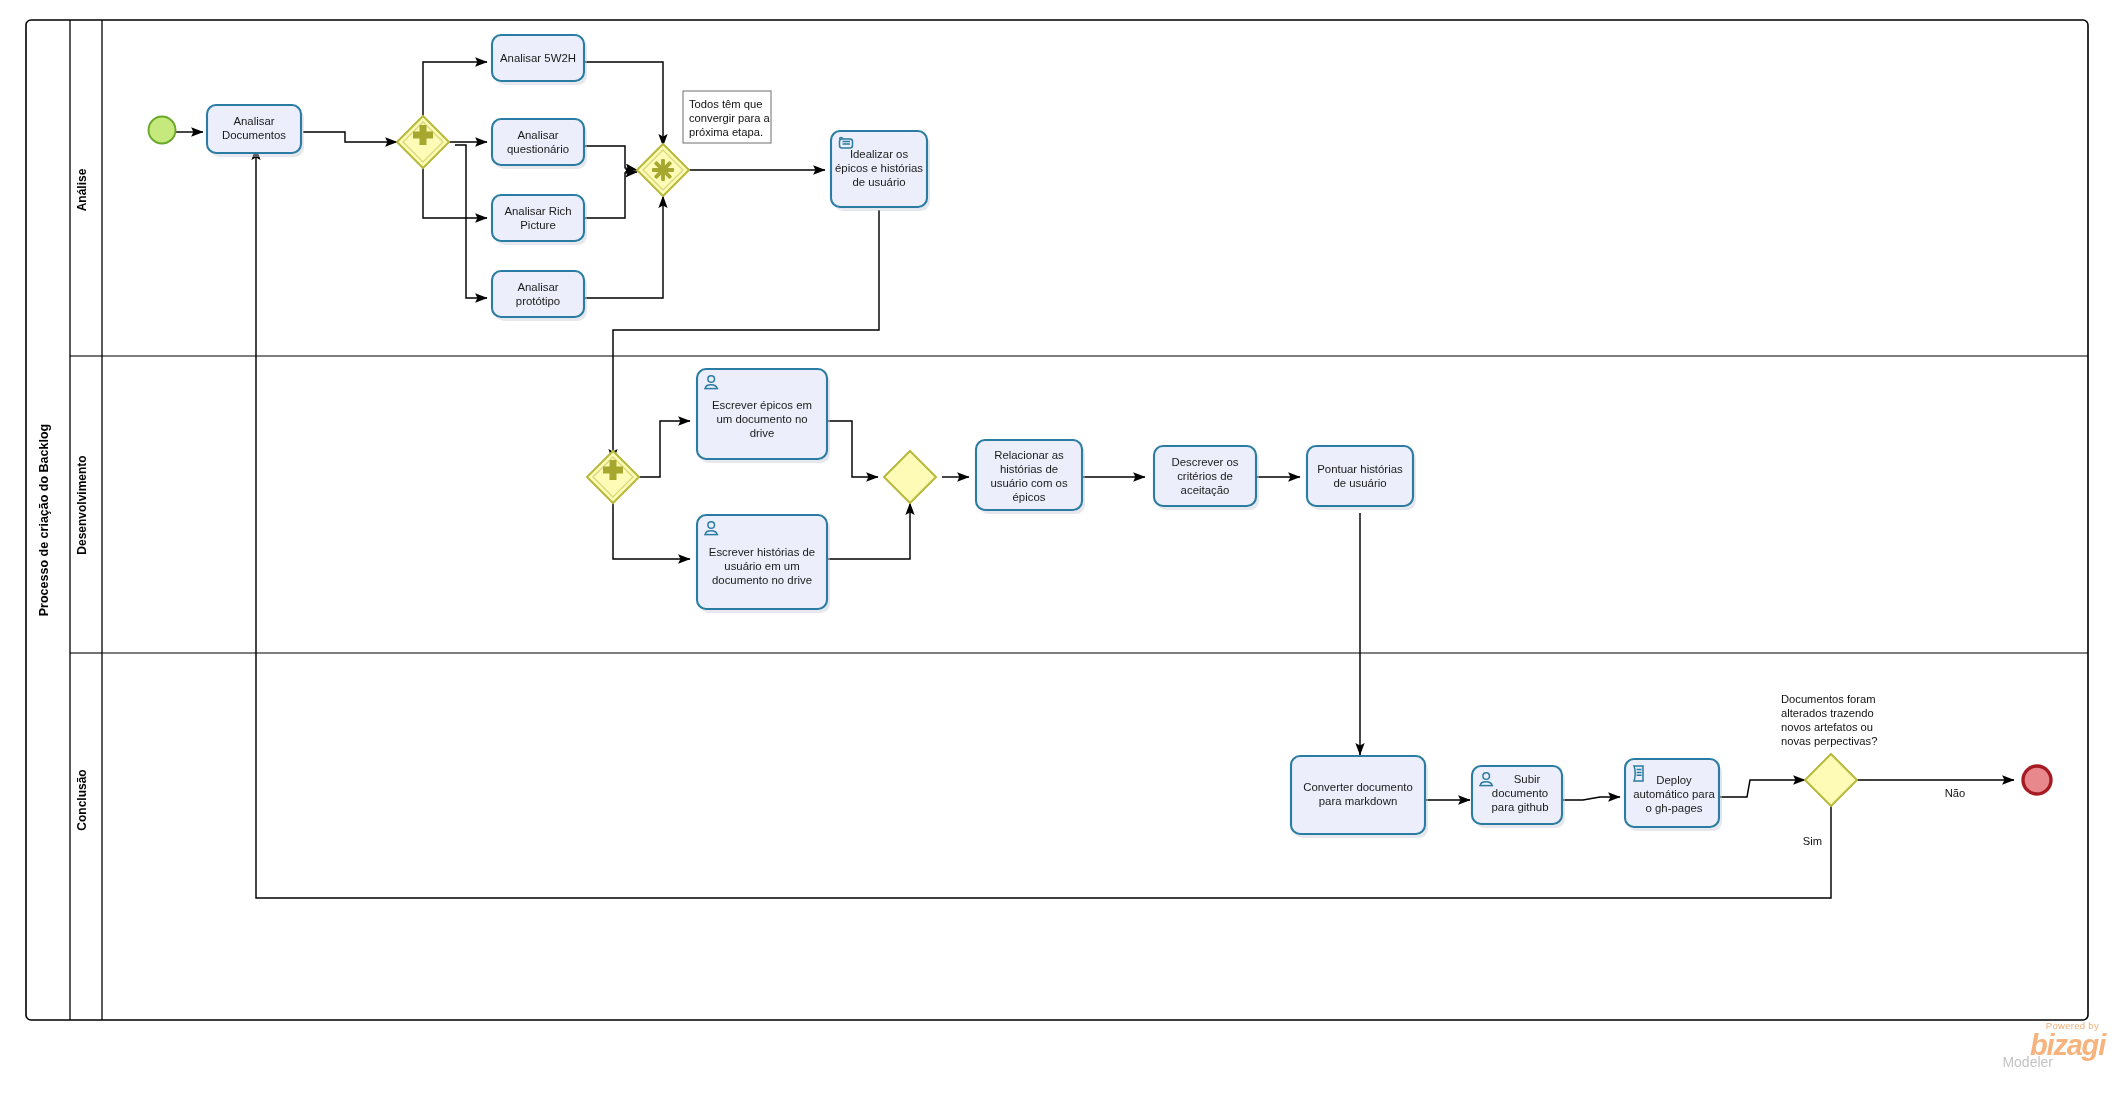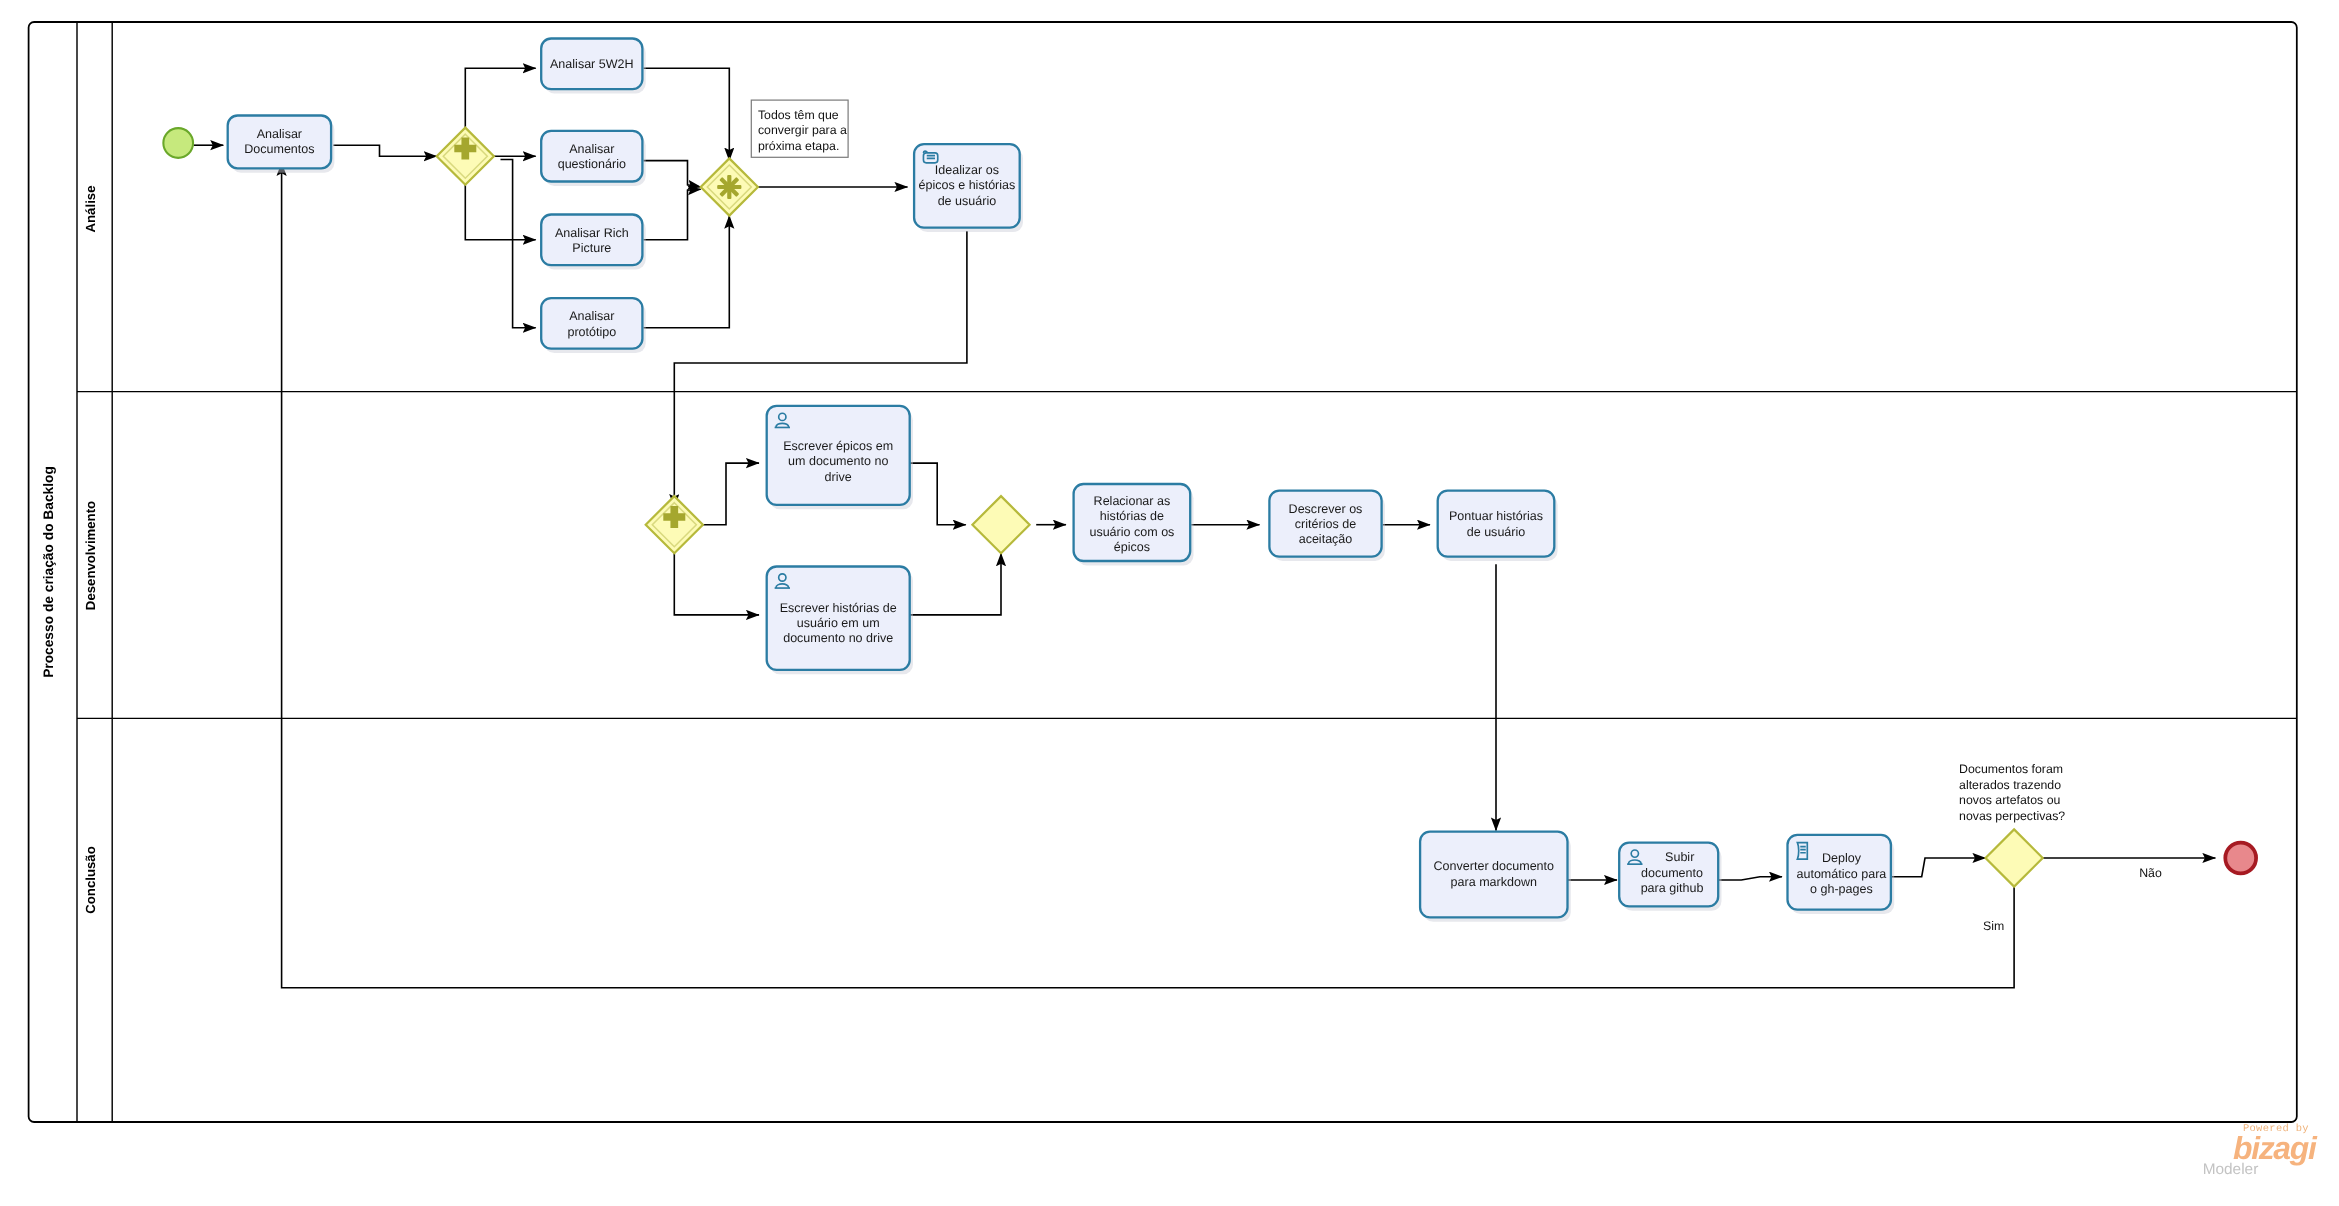--- a/index.html
+++ b/index.html
@@ -83,21 +83,21 @@
   
   #logo {
     position: absolute;
     left: 1955px;
     top: 1020px;
     width: 150px;
     height: 62px;
     text-align: right;
   }
   #logo .poweredby {
-    font-family: Liberation Mono, monospace;
+    font-family: Liberation Sans, sans-serif;
     font-size: 9.5px;
     color: #efb27a;
     letter-spacing: 0.3px;
     margin: 0 6px 0 0;
     line-height: 11px;
   }
   #logo .brand {
     font-family: "Liberation Sans", sans-serif;
     font-size: 29px;
     font-weight: bold;

